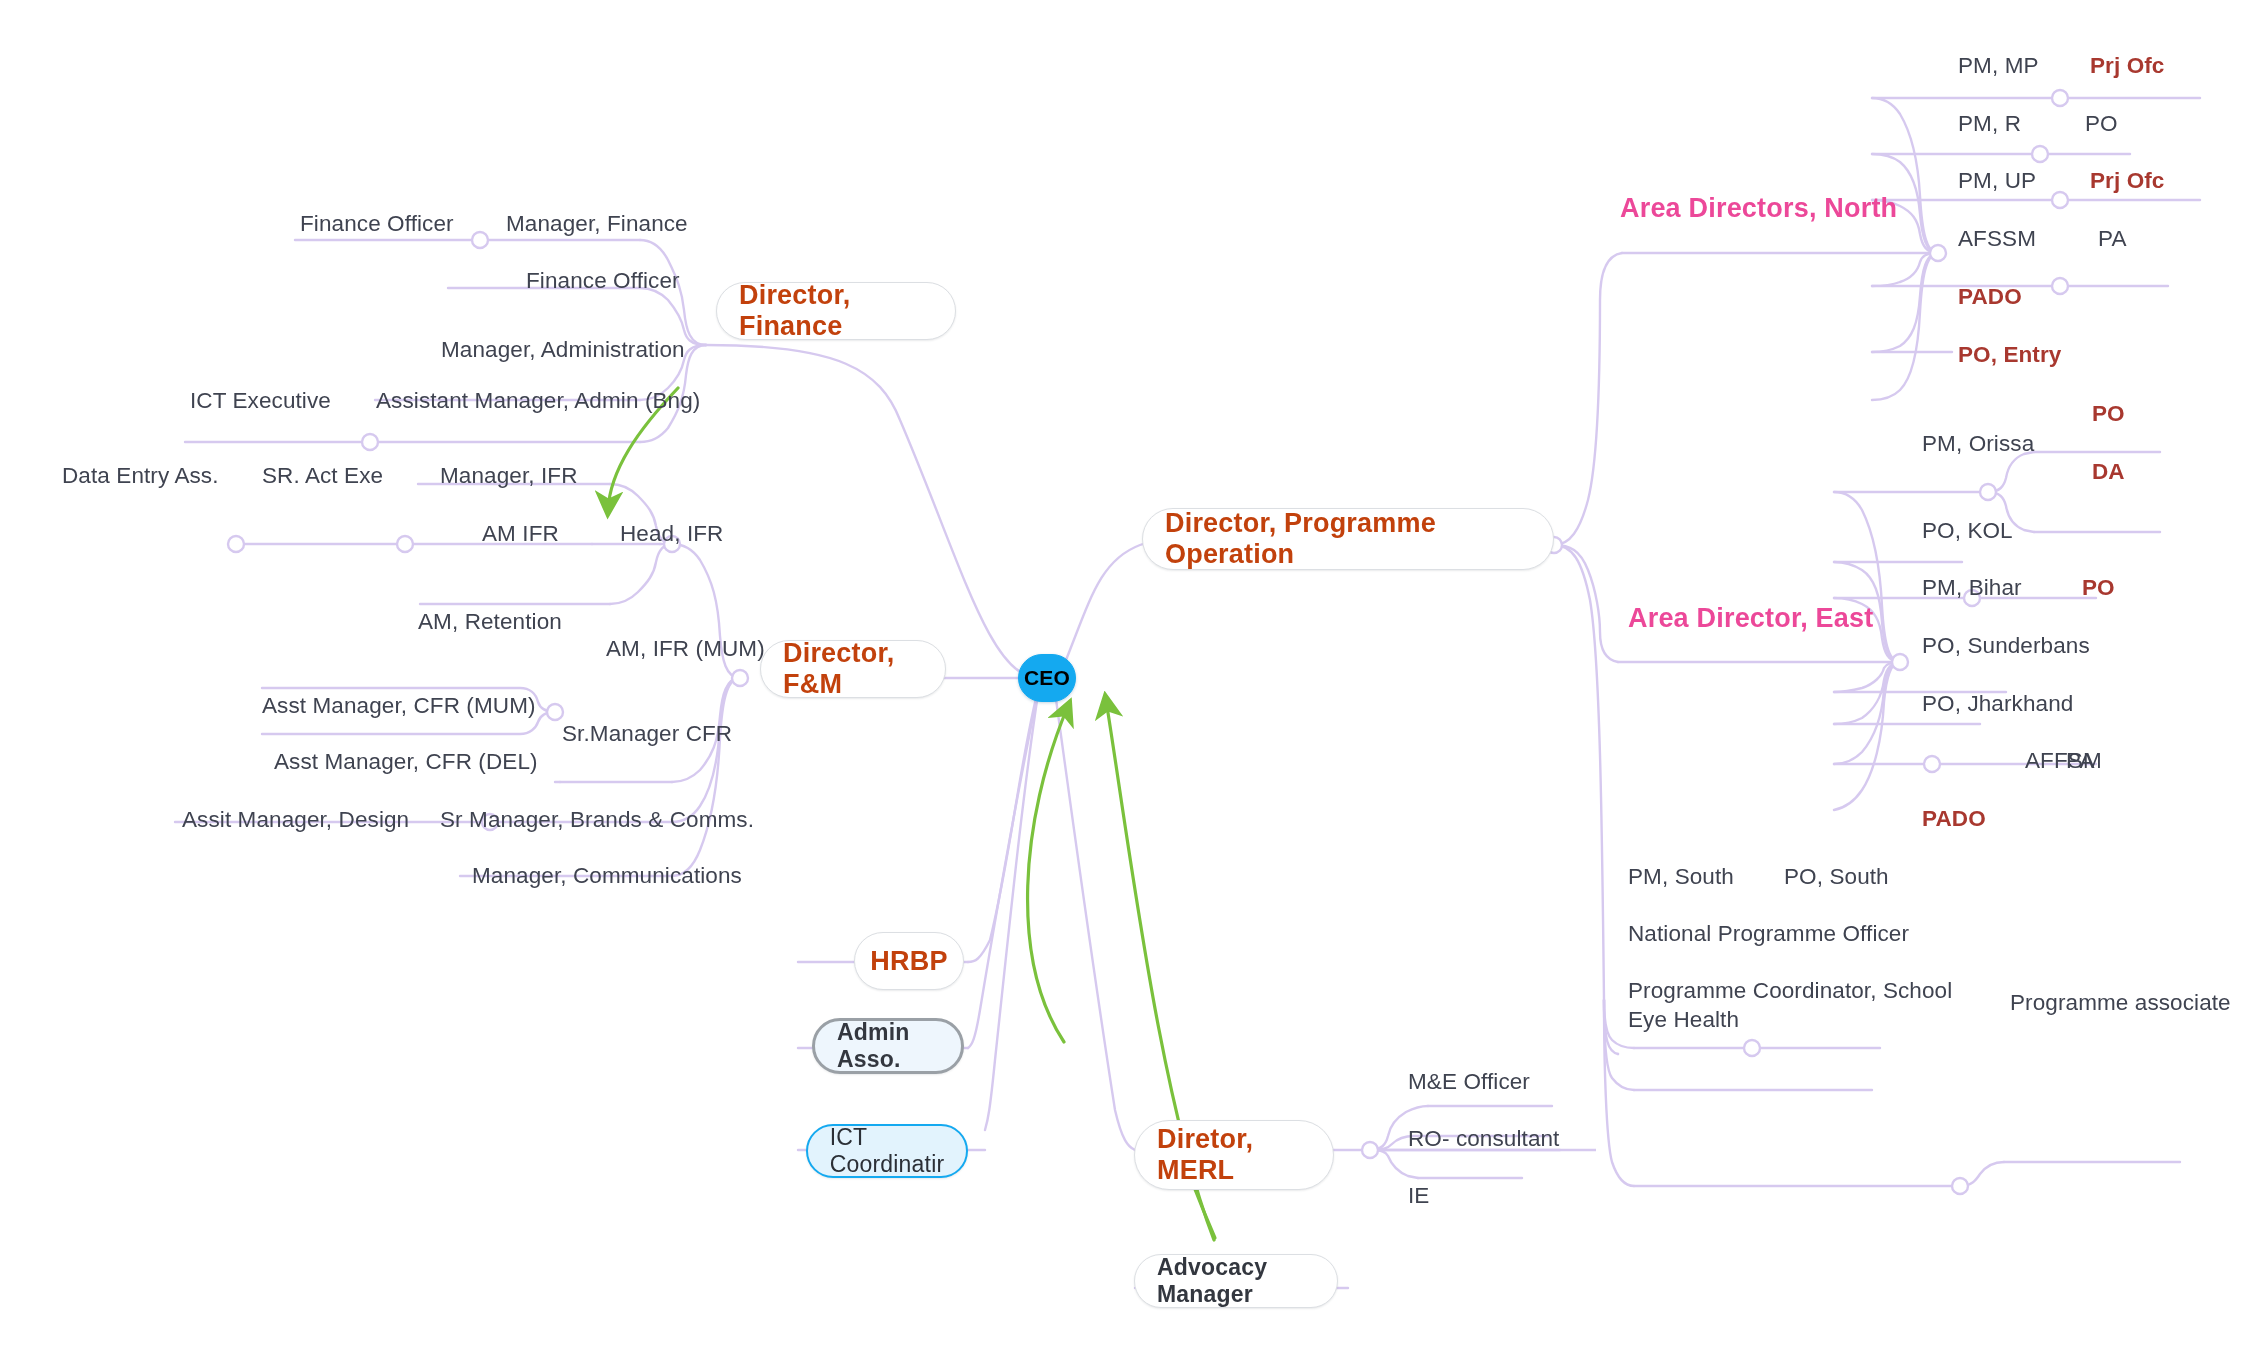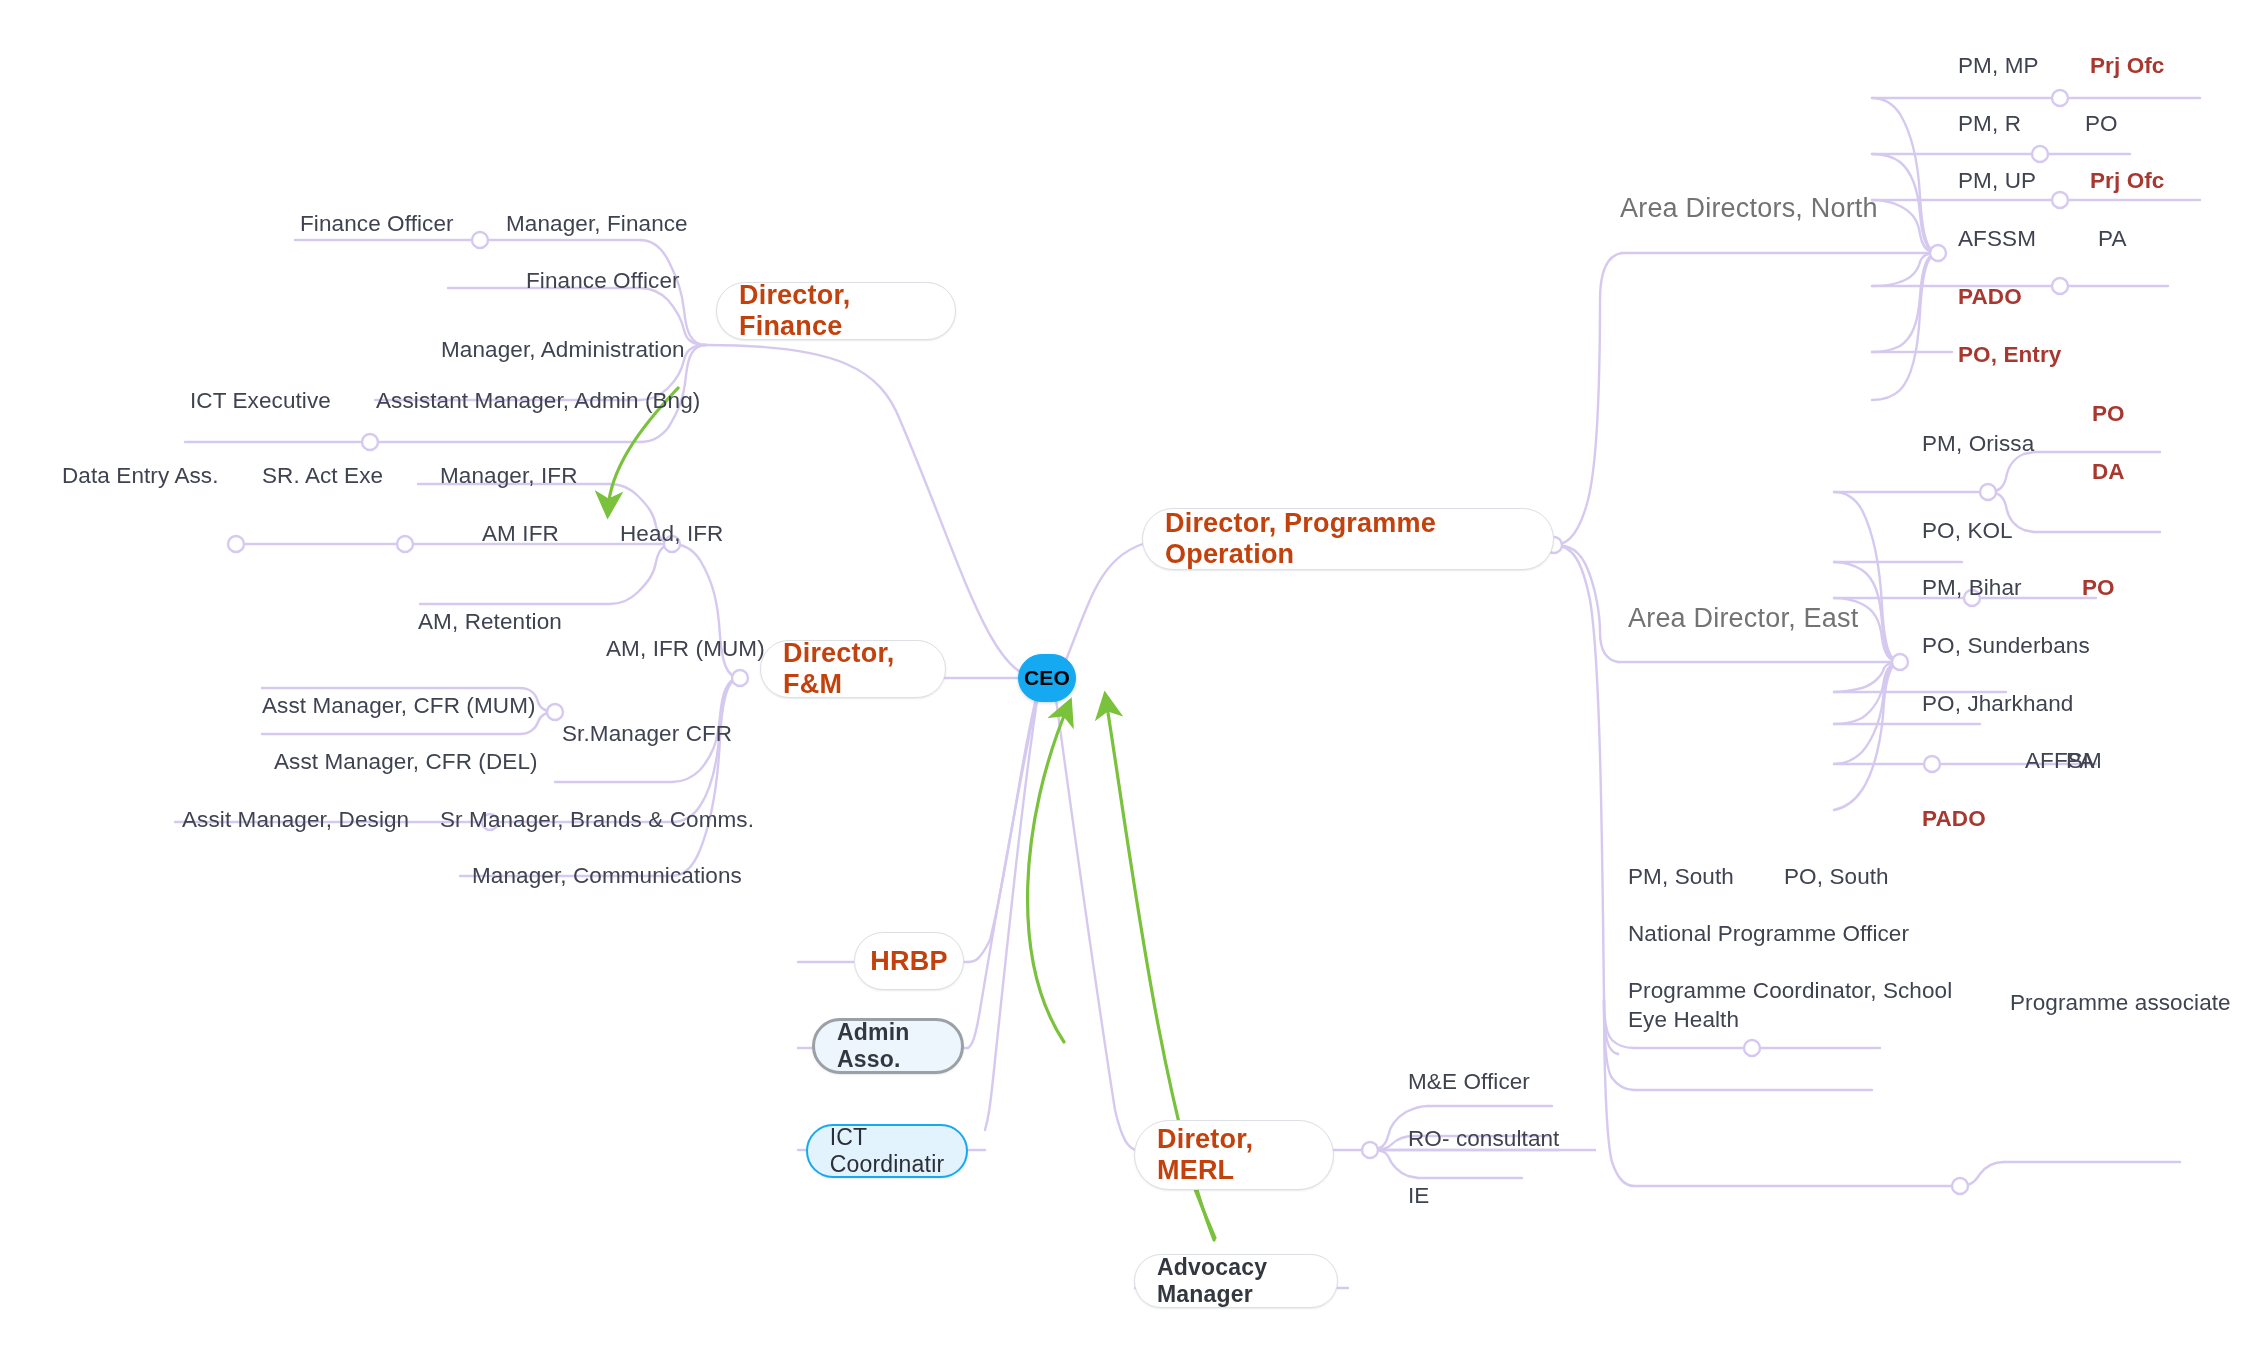--- a/index.html
+++ b/index.html
@@ -14,21 +14,21 @@
   .lbl{
     position:absolute;
     color:#3f4350;
     font-size:22.5px;
     line-height:1.28;
     white-space:nowrap;
     letter-spacing:.1px;
   }
   .lbl.wrap{white-space:normal;}
   .lbl.red{color:#a8382f;font-weight:bold;}
-  .lbl.salmon{color:#737373;font-weight:normal;font-size:27px;letter-spacing:.2px;}
+  .lbl.salmon{color:#ec4899;font-weight:bold;font-size:27px;letter-spacing:.2px;}
 
   
   .pill{
     position:absolute;
     display:flex;align-items:center;justify-content:center;
     box-sizing:border-box;
     border-radius:999px;
     background:#ffffff;
     border:1.5px solid #dcdfe3;
     box-shadow:0 1px 2px rgba(40,45,60,.10);

